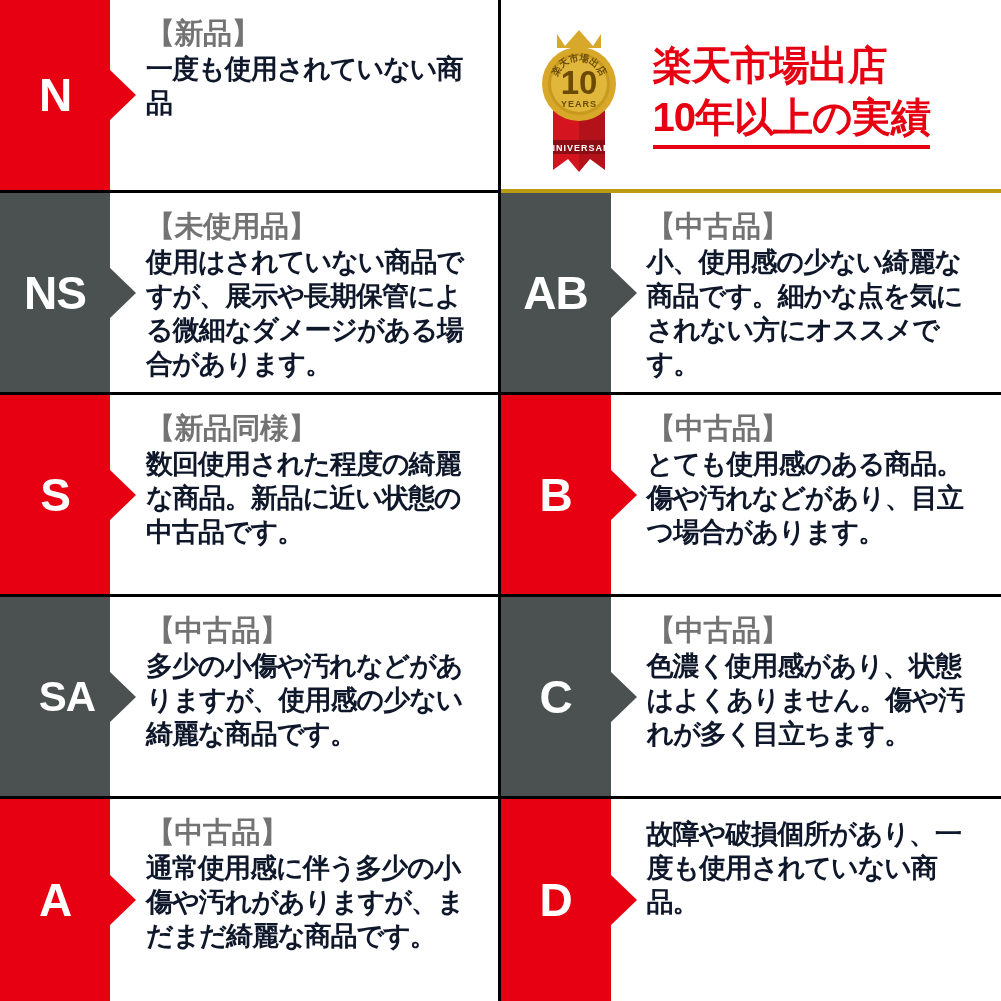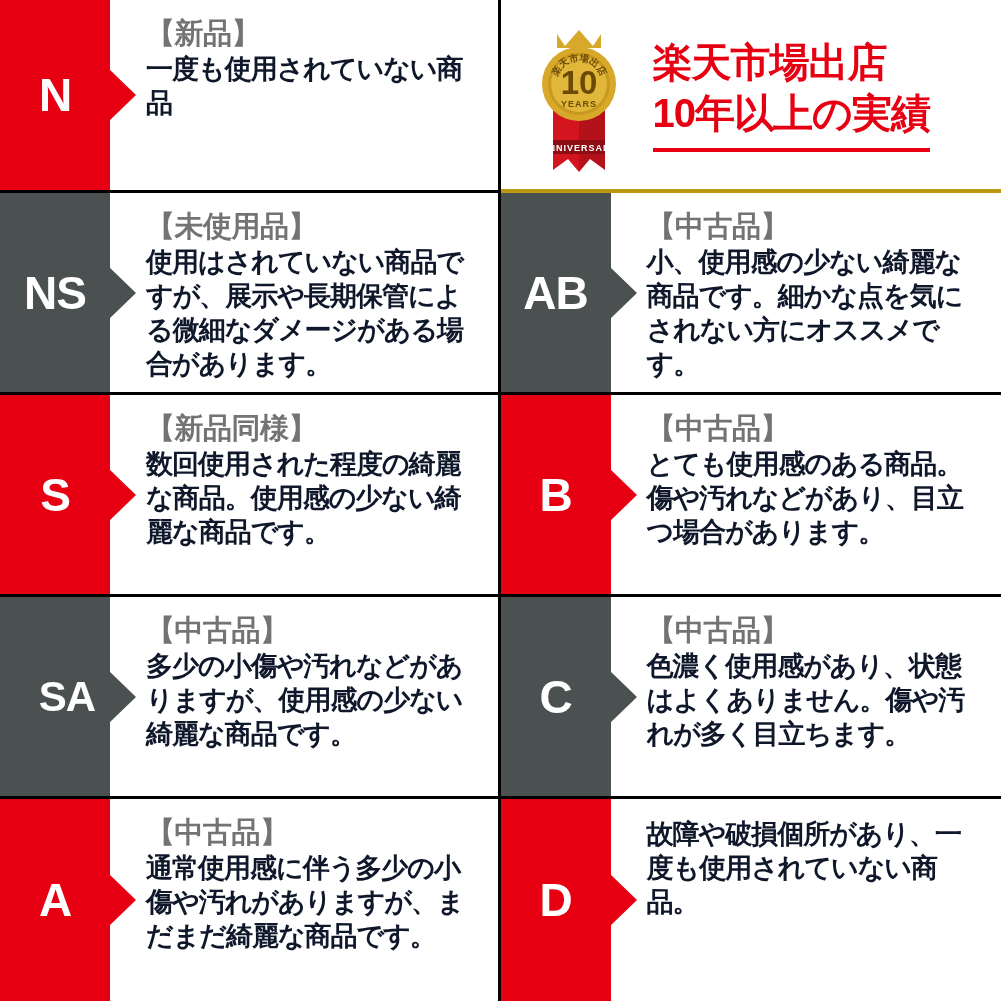--- a/index.html
+++ b/index.html
@@ -130,21 +130,21 @@
     margin-left: 14px;
     color: #e60012;
     font-weight: bold;
     font-size: 40px;
     line-height: 1.28;
     letter-spacing: -1px;
   }
   .promo-line2 {
     display: block;
     border-bottom: 4px solid #e60012;
-    padding-bottom: 9px;
+    padding-bottom: 2px;
   }
 
   
   .medal {
     position: relative;
     width: 120px;
     height: 165px;
     flex: 0 0 120px;
   }
   .medal svg { display: block; }
@@ -213,21 +213,21 @@
         <div class="desc">小、使用感の少ない綺麗な商品です。細かな点を気にされない方にオススメです。</div>
       </div>
     </div>
 
     <div class="cell col1">
       <div class="badge red">
         <span class="badge-label">S</span>
       </div>
       <div class="text">
         <div class="title">【新品同様】</div>
-        <div class="desc">数回使用された程度の綺麗な商品。使用感の少ない綺麗な商品です。</div>
+        <div class="desc">数回使用された程度の綺麗な商品。新品に近い状態の中古品です。</div>
       </div>
     </div>
 
     <div class="cell col2">
       <div class="badge red">
         <span class="badge-label">B</span>
       </div>
       <div class="text">
         <div class="title">【中古品】</div>
         <div class="desc">とても使用感のある商品。傷や汚れなどがあり、目立つ場合があります。</div>

